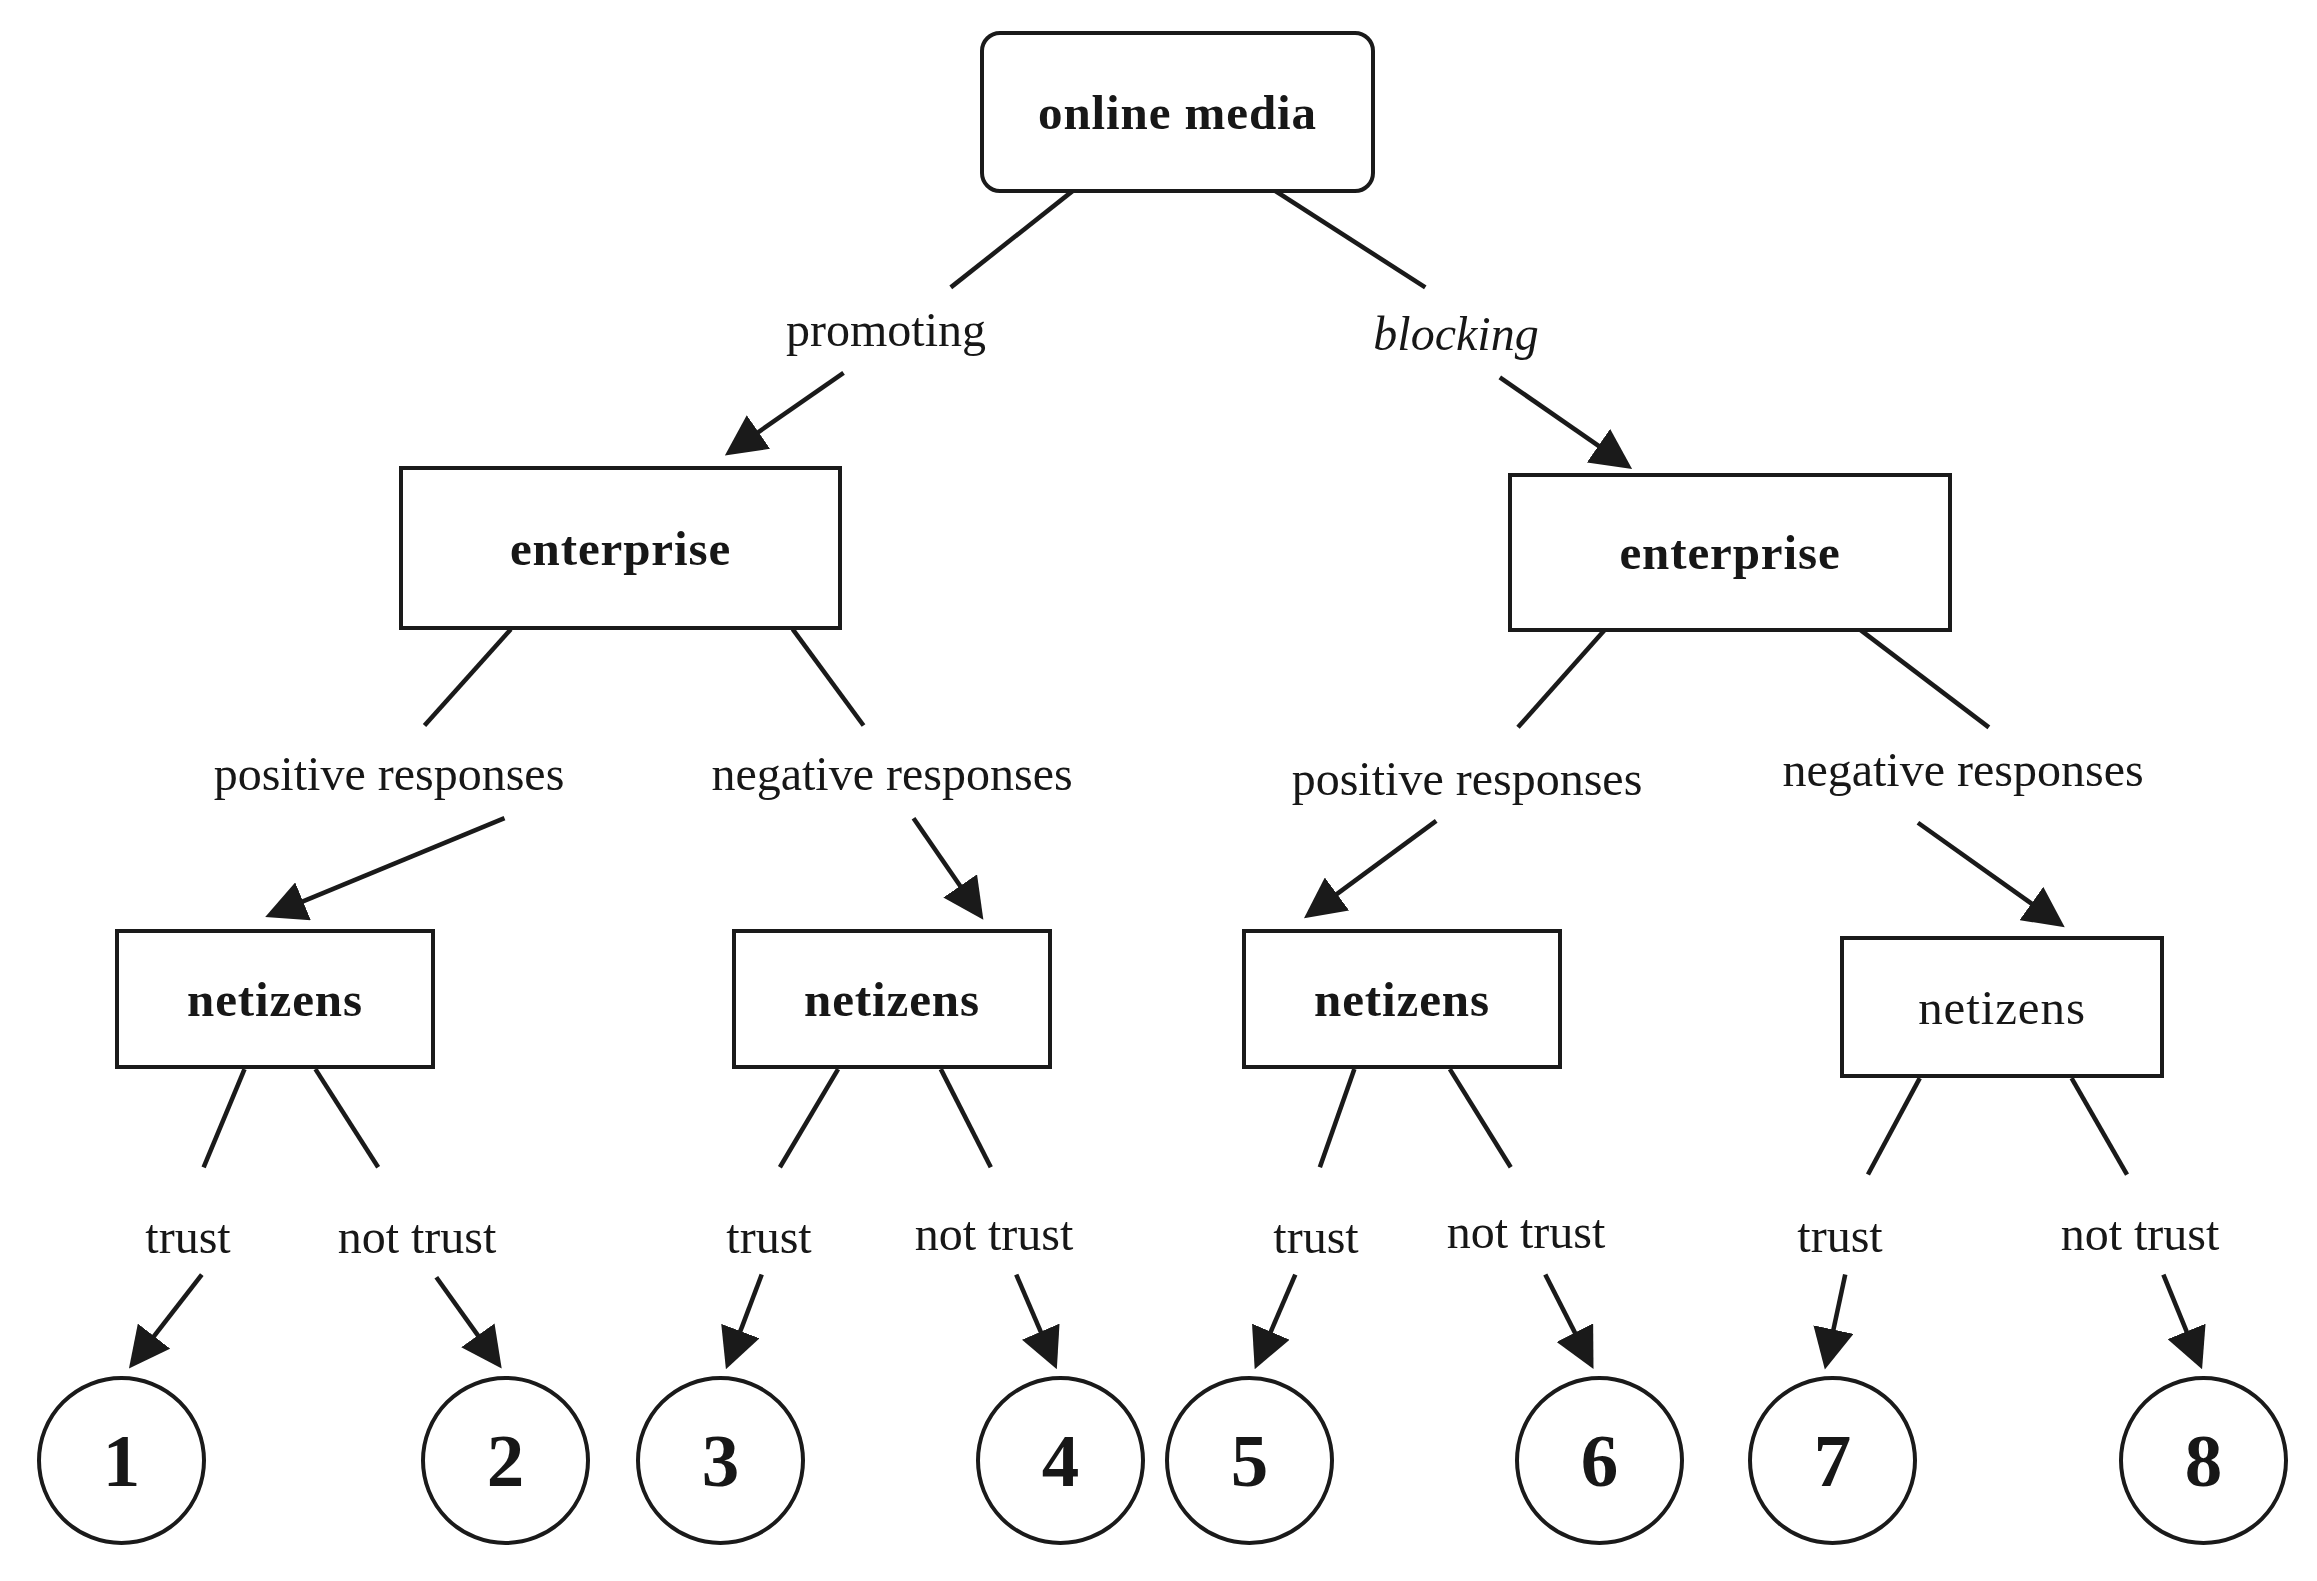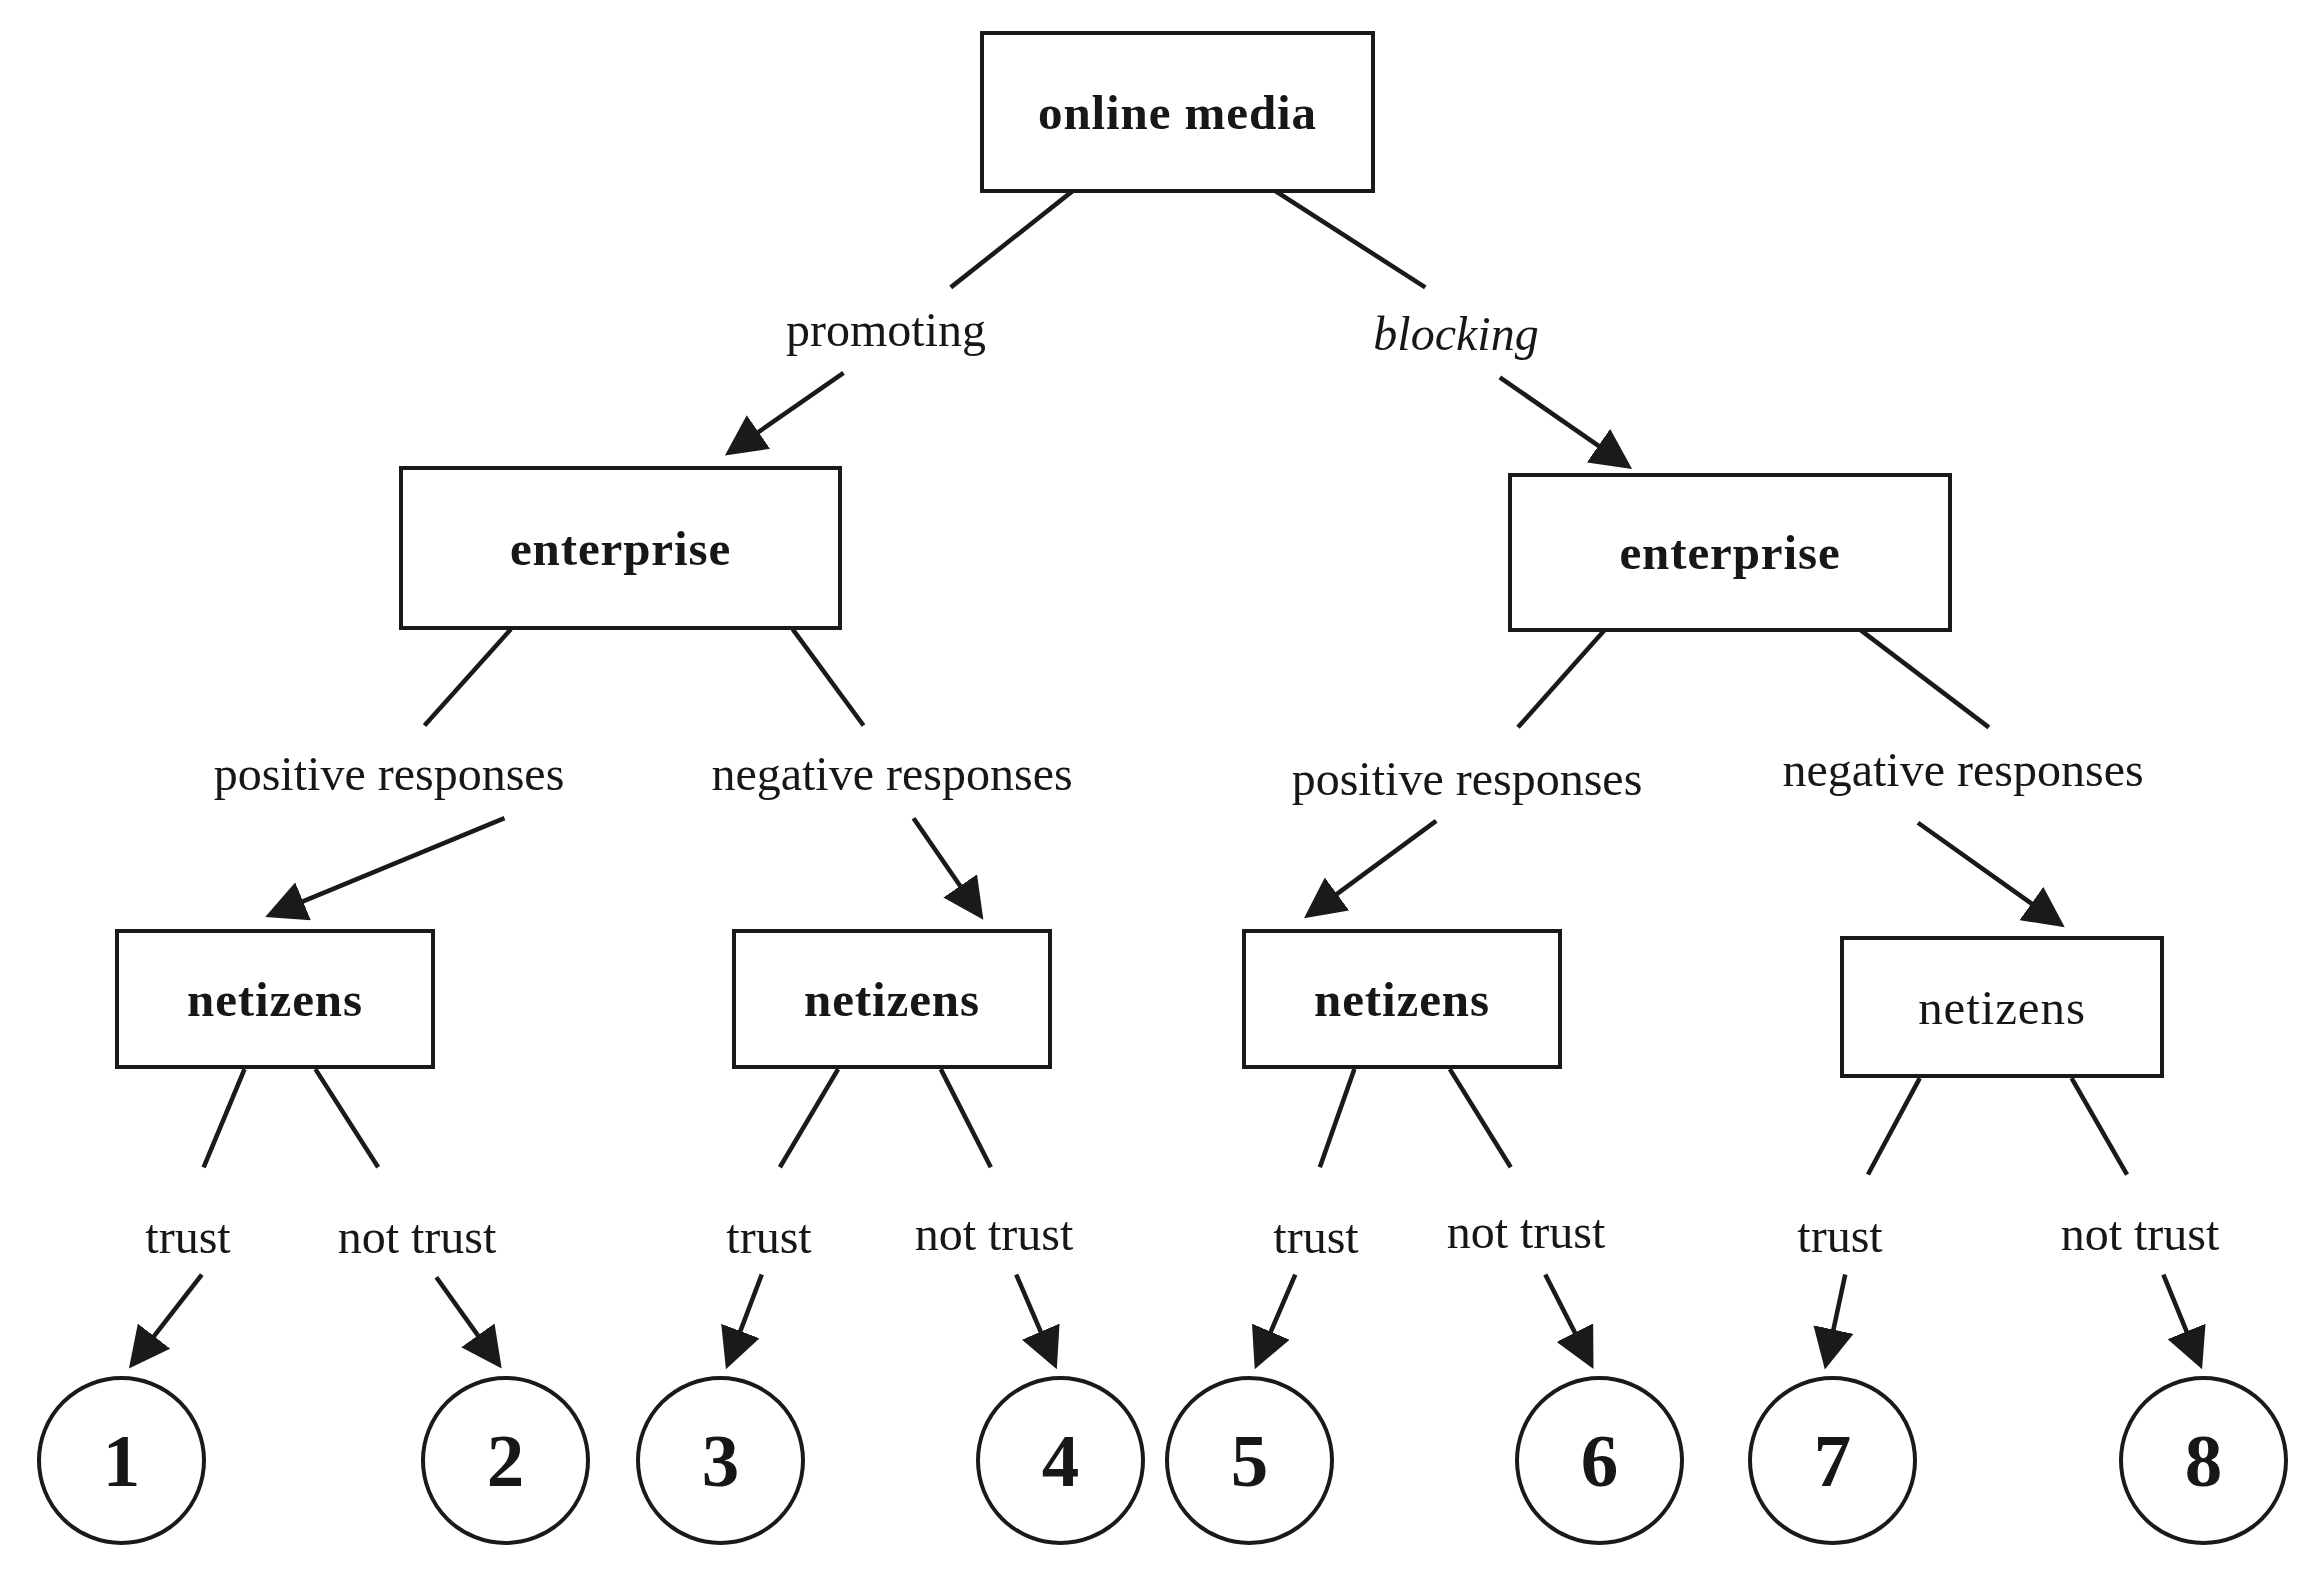--- a/index.html
+++ b/index.html
@@ -99,21 +99,21 @@
       <line marker-end="url(#ah)" x1="480" y1="1405" x2="548" y2="1500"></line>
       <line marker-end="url(#ah)" x1="838" y1="1402" x2="801" y2="1500"></line>
       <line marker-end="url(#ah)" x1="1118" y1="1402" x2="1160" y2="1500"></line>
       <line marker-end="url(#ah)" x1="1425" y1="1402" x2="1383" y2="1500"></line>
       <line marker-end="url(#ah)" x1="1700" y1="1402" x2="1750" y2="1500"></line>
       <line marker-end="url(#ah)" x1="2030" y1="1402" x2="2009" y2="1500"></line>
       <line marker-end="url(#ah)" x1="2380" y1="1402" x2="2420" y2="1500"></line>
     </g>
   </svg>
 
-  <div class="node-box" style="left:980px; top:31px; width:395px; height:162px;">online media</div>
+  <div class="node-box" style="left:980px; top:31px; width:395px; height:162px;border-radius:20px;">online media</div>
 
   <div class="edge-label" style="left:886px; top:329px;">promoting</div>
   <div class="edge-label" style="left:1456px; top:333px;font-style:italic;">blocking</div>
 
   <div class="node-box" style="left:399px; top:466px; width:443px; height:164px;">enterprise</div>
   <div class="node-box" style="left:1508px; top:473px; width:444px; height:159px;">enterprise</div>
 
   <div class="edge-label" style="left:389px; top:773px;">positive responses</div>
   <div class="edge-label" style="left:892px; top:773px;">negative responses</div>
   <div class="edge-label" style="left:1467px; top:778px;">positive responses</div>

